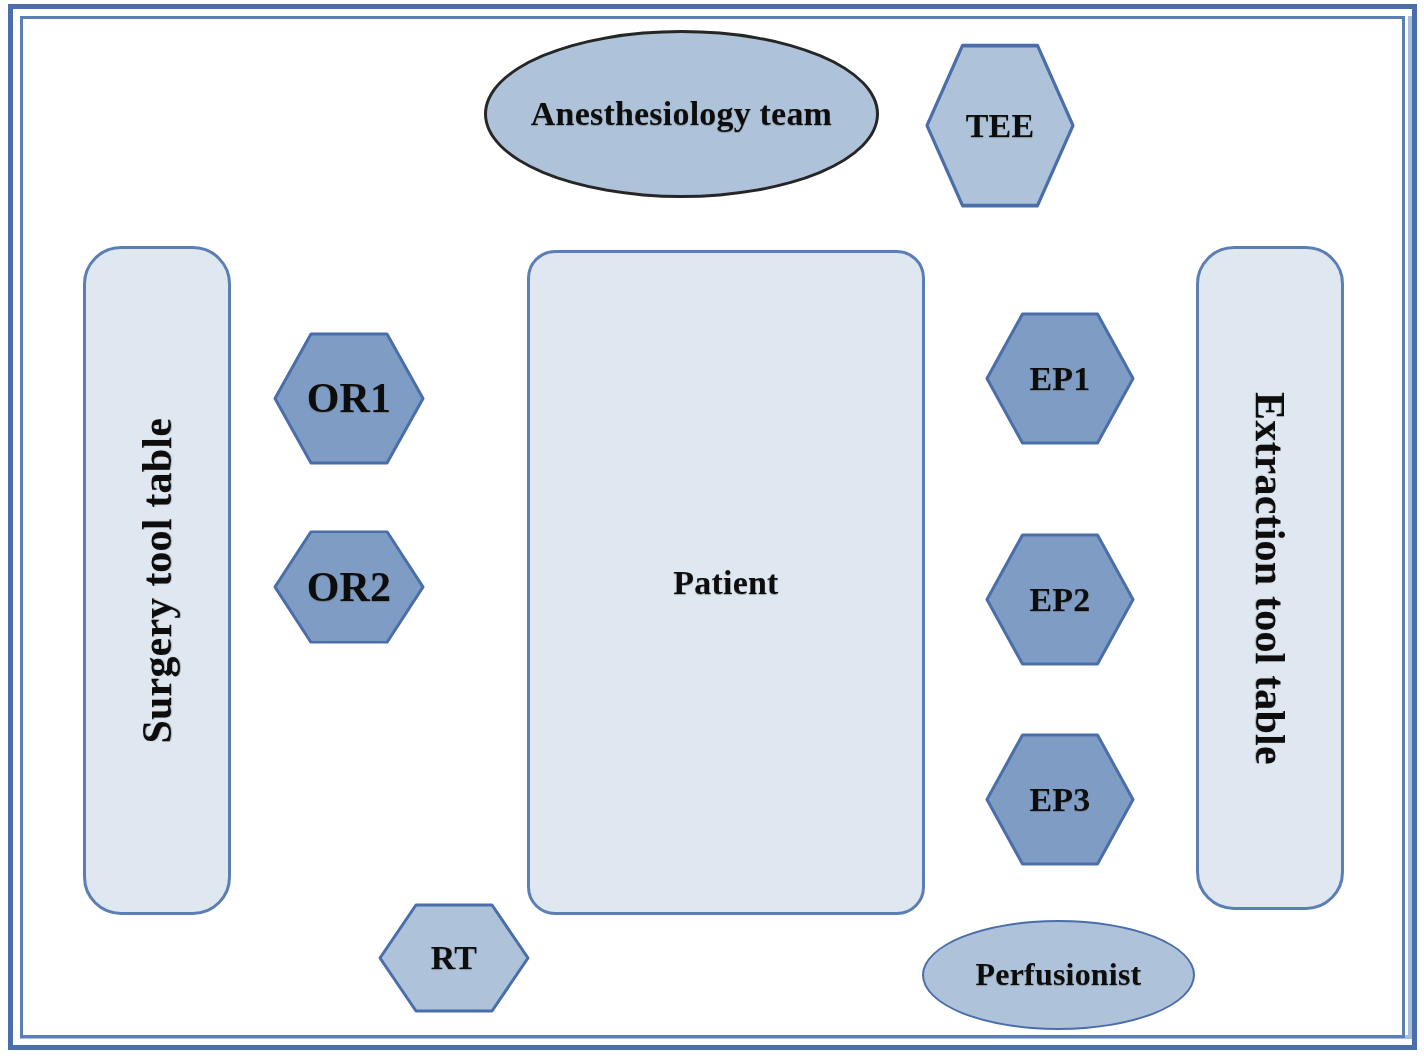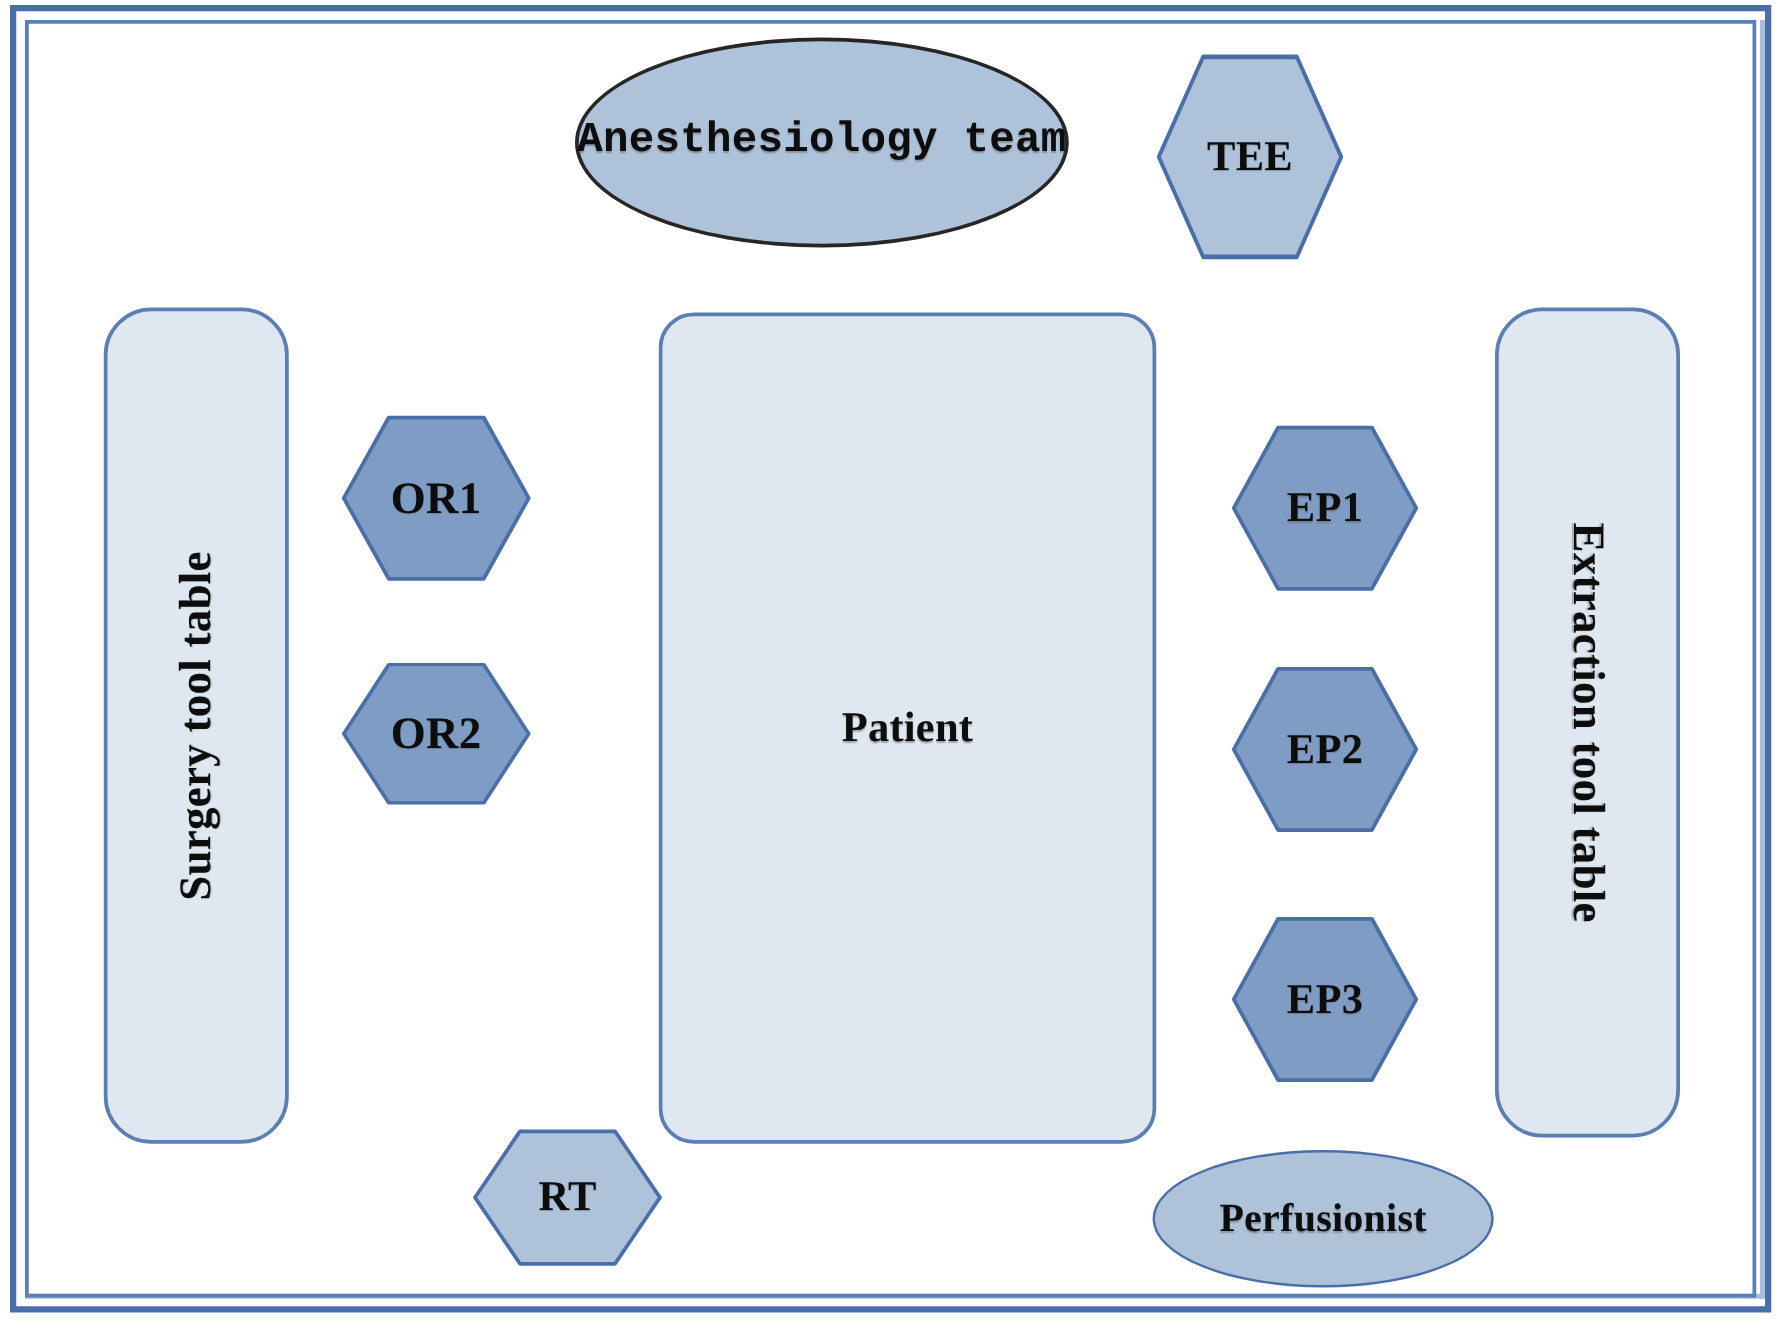--- a/index.html
+++ b/index.html
@@ -121,35 +121,35 @@
     left: 0;
     top: 0;
     right: 0;
     bottom: 0;
     display: flex;
     align-items: center;
     justify-content: center;
   }
 
   
-  .fs-36 { font-size: 36px; }
+  .fs-36 { font-size: 42px; }
   .fs-34 { font-size: 34px; }
   .fs-32 { font-size: 32px; }
 </style>
 </head>
 <body>
 
 <div id="stage">
 
   <div class="frame-shadow-b"></div>
   <div class="frame-shadow-r"></div>
   <div class="frame-outer"></div>
   <div class="frame-inner"></div>
 
-  <div class="shape ellipse ellipse-dark-edge" style="left:460px; top:30px; width:395px; height:168px;font-family:Liberation Mono, monospace;">
+  <div class="shape ellipse ellipse-dark-edge" style="left:484px; top:30px; width:395px; height:168px;">
     <span class="lbl fs-34">Anesthesiology team</span>
   </div>
 
   <div class="hex" style="left:925px; top:43px; width:150px; height:165px;">
     <svg viewBox="0 0 150 132" preserveAspectRatio="none">
       <polygon points="37.5,2 112.5,2 148,66 112.5,130 37.5,130 2,66" fill="#aec3da" stroke="#4a6ea9" stroke-width="3" stroke-linejoin="round"></polygon>
     </svg>
     <div class="hexlabel">
       <span class="lbl fs-34">TEE</span>
     </div>
@@ -174,21 +174,21 @@
     </svg>
     <div class="hexlabel">
       <span class="lbl fs-36">OR2</span>
     </div>
   </div>
 
   <div class="shape roundrect patient" style="left:527px; top:250px; width:398px; height:665px;">
     <span class="lbl fs-34">Patient</span>
   </div>
 
-  <div class="hex" style="left:985px; top:340px; width:150px; height:133px;">
+  <div class="hex" style="left:985px; top:312px; width:150px; height:133px;">
     <svg viewBox="0 0 150 133" preserveAspectRatio="none">
       <polygon points="37.5,2 112.5,2 148,66.5 112.5,131 37.5,131 2,66.5" fill="#7f9dc4" stroke="#4a6ea9" stroke-width="3" stroke-linejoin="round"></polygon>
     </svg>
     <div class="hexlabel">
       <span class="lbl fs-34">EP1</span>
     </div>
   </div>
 
   <div class="hex" style="left:985px; top:533px; width:150px; height:133px;">
     <svg viewBox="0 0 150 133" preserveAspectRatio="none">

